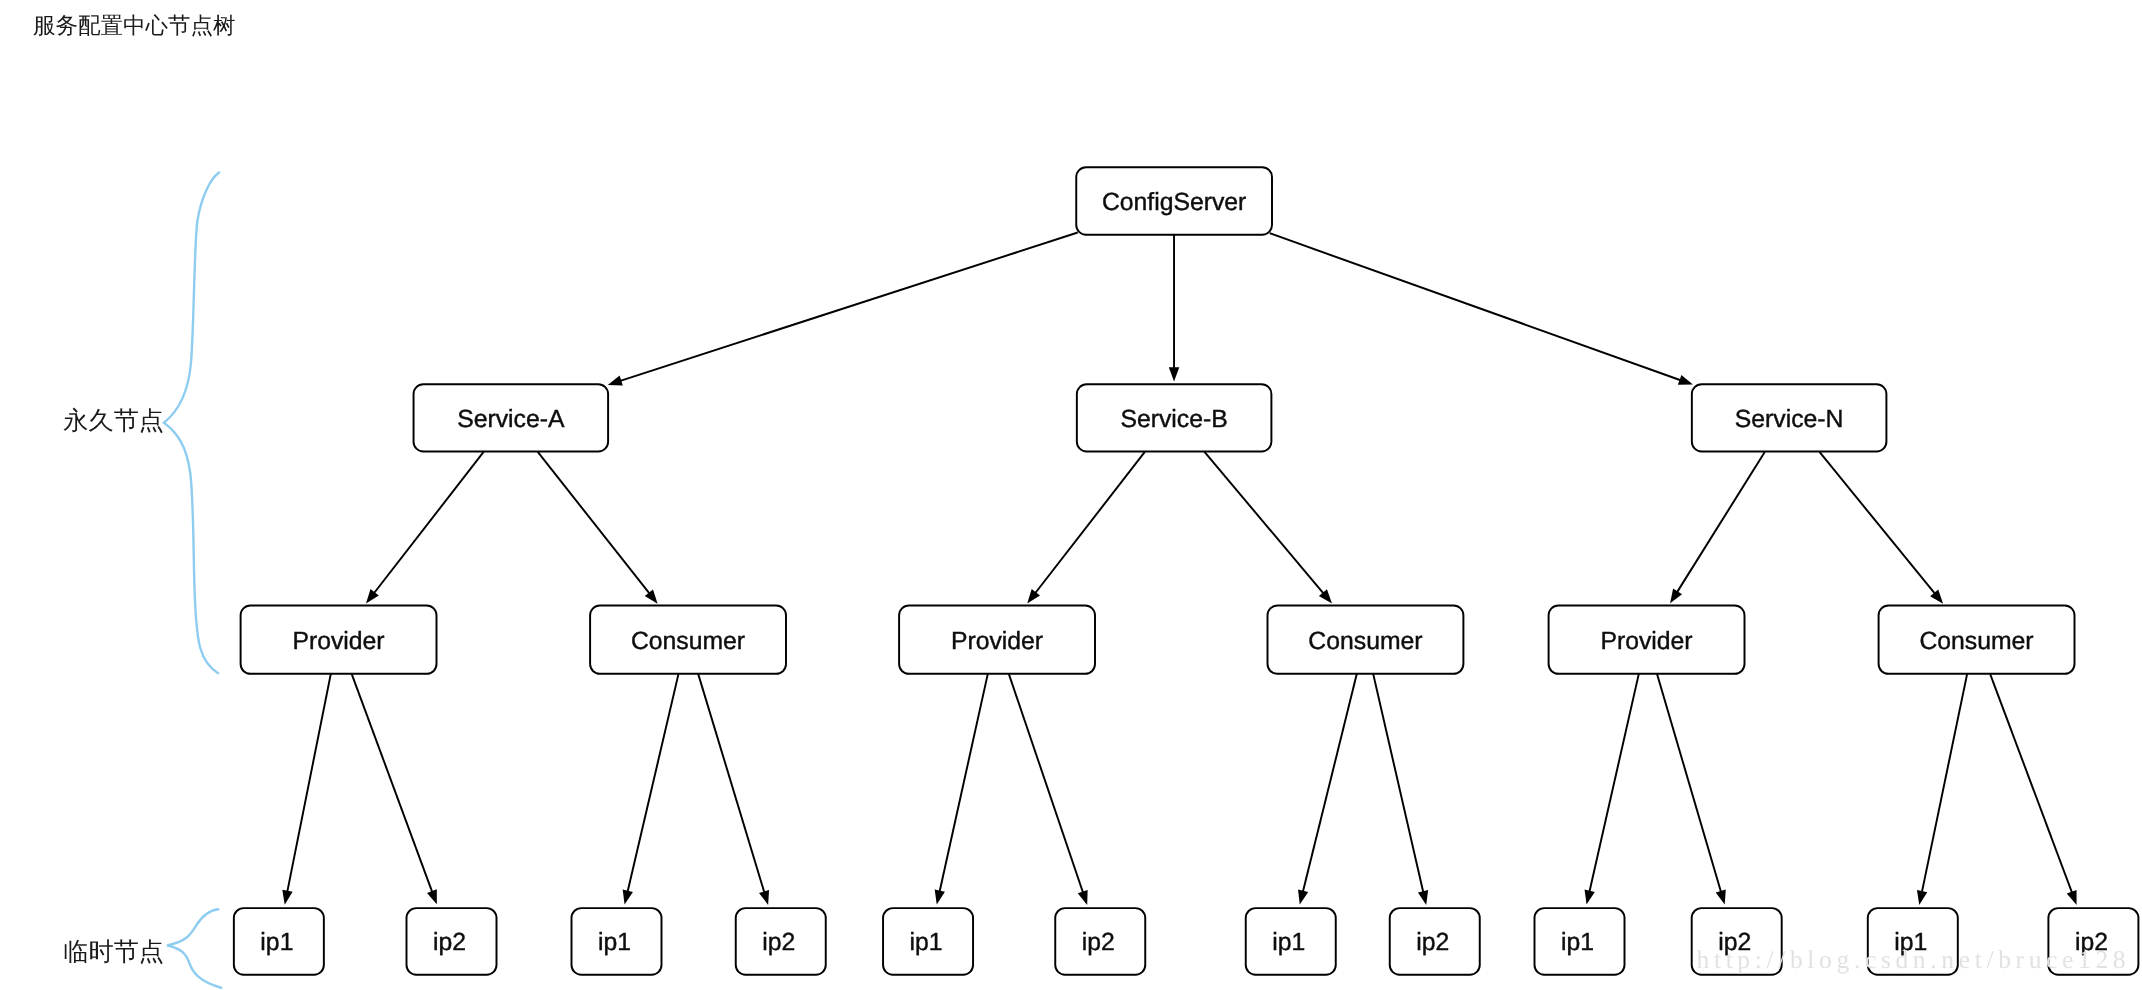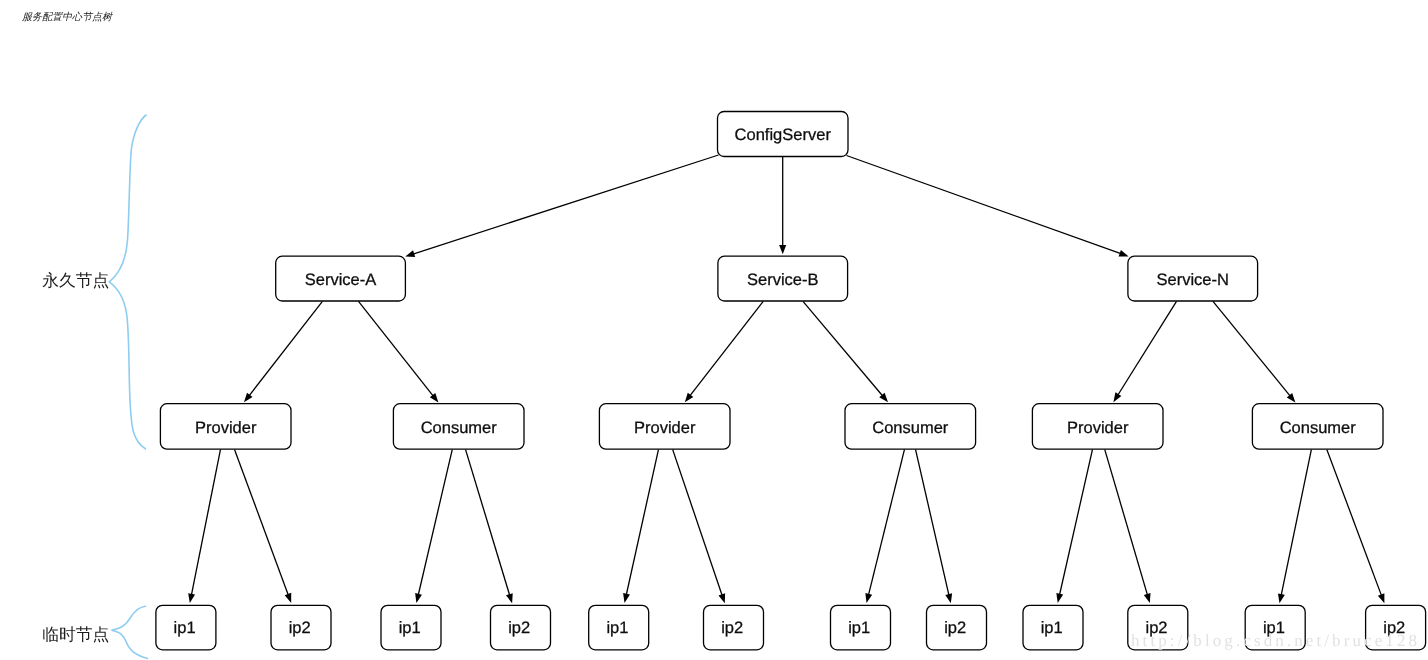--- a/index.html
+++ b/index.html
@@ -6,21 +6,21 @@
   html,body{margin:0;padding:0;background:#ffffff;-webkit-font-smoothing:antialiased;text-rendering:geometricPrecision;}
   body{width:1428px;height:660px;overflow:hidden;font-family:"Liberation Sans",sans-serif;}
   #root{position:relative;width:1428px;height:660px;will-change:transform;}
   svg{display:block;}
   .nodebox{fill:#ffffff;stroke:#000000;stroke-width:1.3;}
   .nodelabel{font-family:"Liberation Sans",sans-serif;font-size:16.5px;fill:#0d0d0d;stroke:#0d0d0d;stroke-width:0.28;paint-order:stroke fill;text-anchor:middle;}
   .edge{fill:none;stroke:#000000;stroke-width:1.3;}
   .arrowhead{fill:#000000;stroke:none;}
   .brace{fill:none;stroke:#8ecdf0;stroke-width:1.6;stroke-linecap:round;}
   .cnlabel{font-family:"Liberation Sans",sans-serif;font-size:16.8px;fill:#1a1a1a;}
-  .title{position:absolute;left:22px;top:8px;font-family:"Liberation Sans",sans-serif;font-size:10px;color:#1a1a1a;line-height:19px;white-space:nowrap;font-style:italic;}
+  .title{position:absolute;left:22px;top:8px;font-family:"Liberation Sans",sans-serif;font-size:15px;color:#1a1a1a;line-height:19px;white-space:nowrap;}
   .watermark{font-family:"Liberation Serif",serif;font-size:17px;letter-spacing:3.1px;fill:#e2e2e2;}
 </style>
 </head>
 <body style="background: rgb(255, 255, 255);">
 
 <div id="root">
   <svg id="diagram" width="1428" height="660" viewBox="0 0 1428 660">
     <g id="edges-layer">
         <g>
           <line x1="718.5" y1="155" x2="413.00010609617823" y2="254.0705050131768" class="edge"></line>

